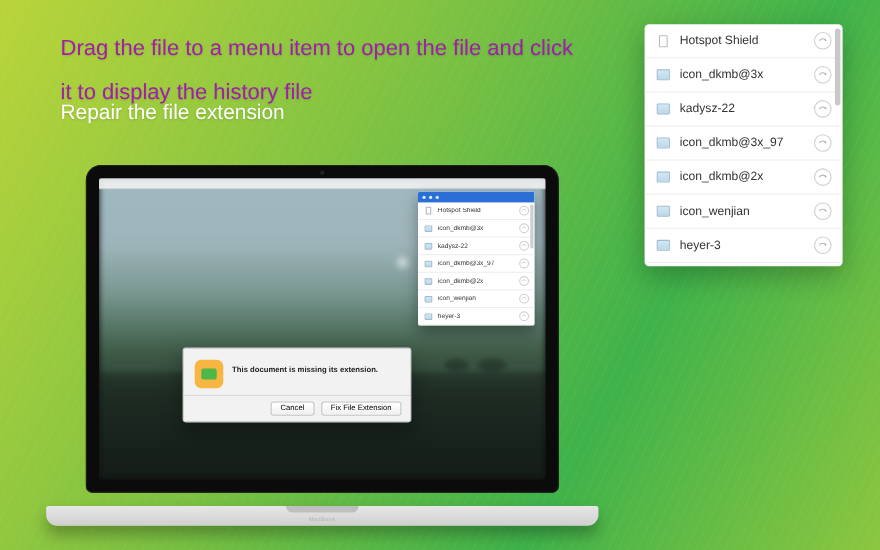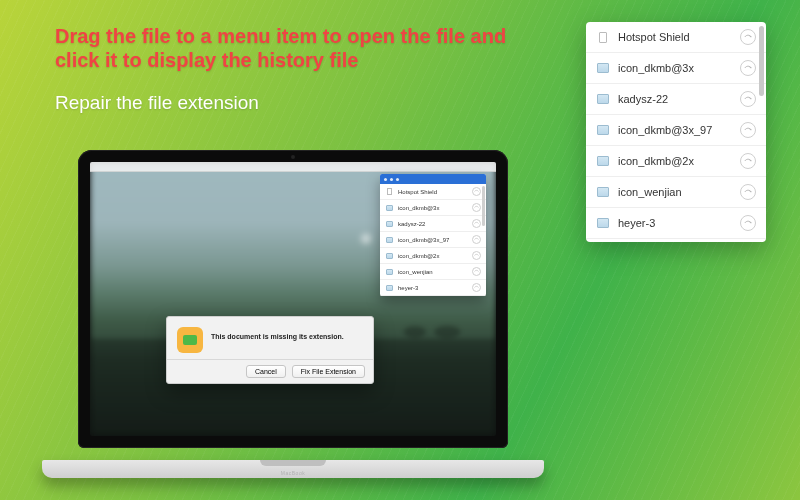--- a/index.html
+++ b/index.html
@@ -17,24 +17,24 @@
     background:
       repeating-linear-gradient(115deg, rgba(255,255,255,0.04) 0 1px, transparent 1px 8px),
       linear-gradient(120deg, #b9d43a 0%, #7bc142 40%, #3fb24a 70%, #8cc63f 100%);
     pointer-events: none;
   }
 
   .headline {
     position: absolute;
     left: 55px;
     top: 24px;
-    color: #ef4444;
-    font-weight: 700;
+    color: #a21caf;
+    font-weight: 400;
     font-size: 20px;
-    line-height: 24px;
+    line-height: 40px;
     max-width: 480px;
     text-shadow: 0 1px 2px rgba(0,0,0,0.15);
   }
   .subheadline {
     position: absolute;
     left: 55px;
     top: 90px;
     color: #ffffff;
     font-weight: 300;
     font-size: 19px;

